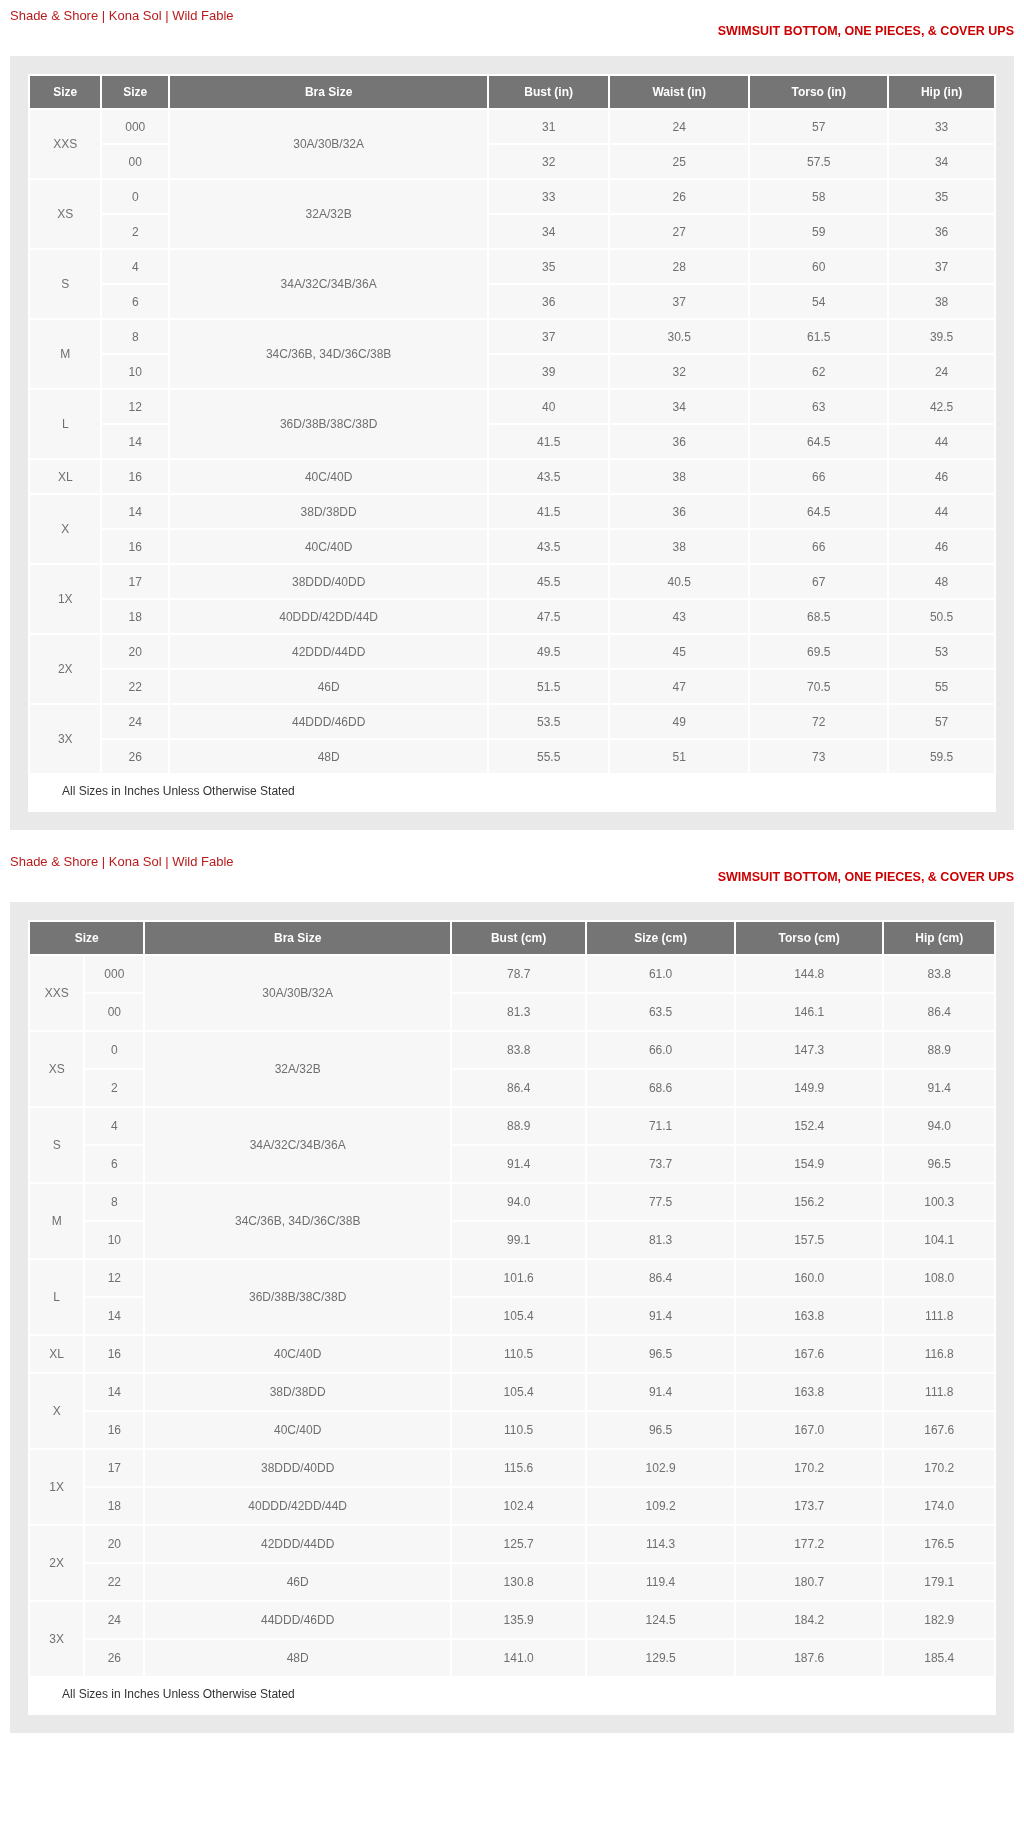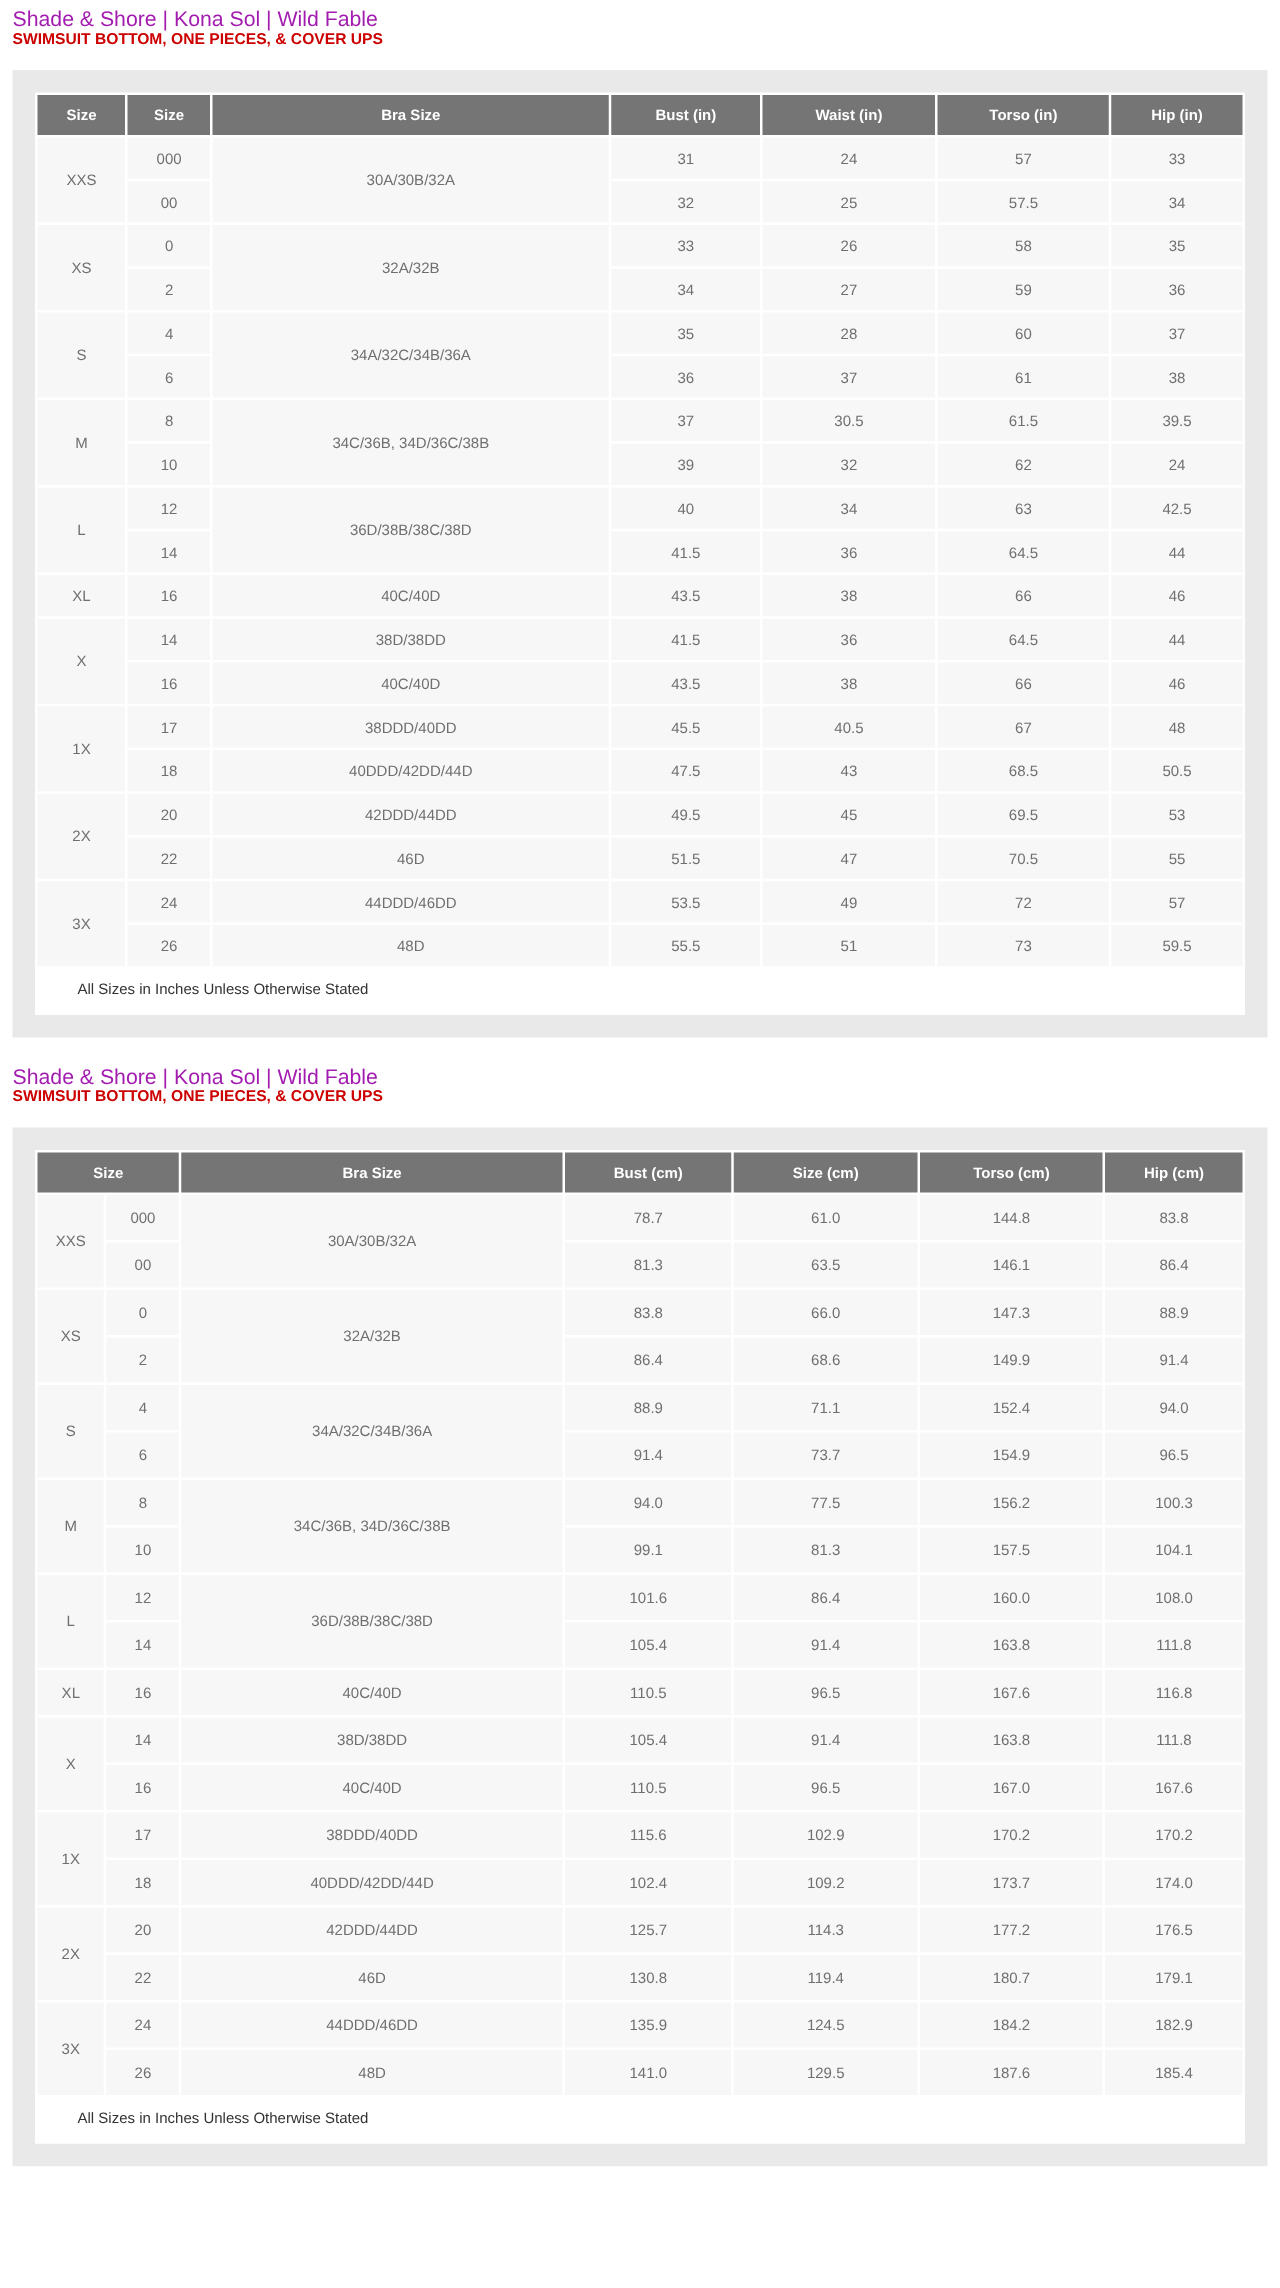--- a/index.html
+++ b/index.html
@@ -7,29 +7,30 @@
     padding: 0;
     background: #ffffff;
     font-family: "Liberation Sans", sans-serif;
   }
   .page {
     width: 1024px;
     box-sizing: border-box;
     padding: 8px 10px 10px 10px;
   }
   .brand-line {
-    font-size: 17px;
+    font-size: 13px;
     line-height: 15px;
-    color: #a21caf;
+    color: #b91c1c;
   }
   .chart-title {
     font-size: 12.5px;
     line-height: 16px;
     font-weight: bold;
     color: #cc0000;
+    text-align: right;
   }
   .panel {
     background: #e9e9e9;
     padding: 18px;
     margin: 17px 0 24px 0;
   }
   .panel-inner {
     background: #ffffff;
     padding-bottom: 2px;
   }
@@ -136,21 +137,21 @@
                 <td rowspan="2">34A/32C/34B/36A</td>
                 <td>35</td>
                 <td>28</td>
                 <td>60</td>
                 <td>37</td>
               </tr>
               <tr>
                 <td>6</td>
                 <td>36</td>
                 <td>37</td>
-                <td>61</td>
+                <td>54</td>
                 <td>38</td>
               </tr>
               <tr>
                 <td rowspan="2">M</td>
                 <td>8</td>
                 <td rowspan="2">34C/36B, 34D/36C/38B</td>
                 <td>37</td>
                 <td>30.5</td>
                 <td>61.5</td>
                 <td>39.5</td>

